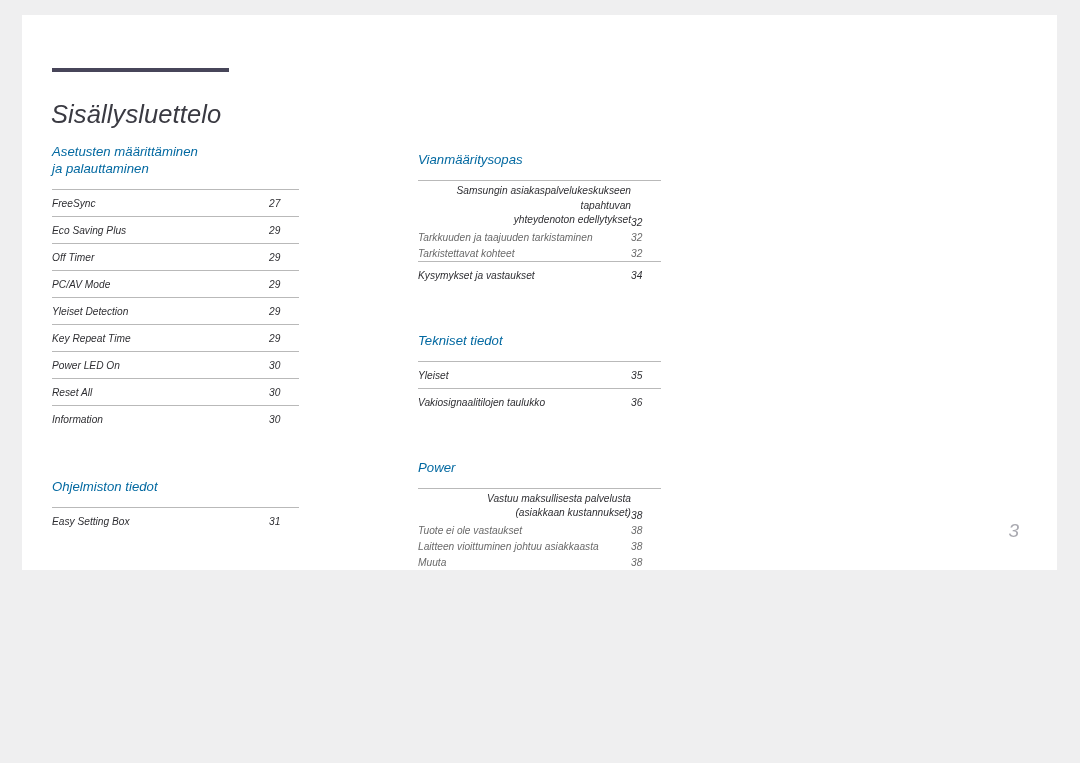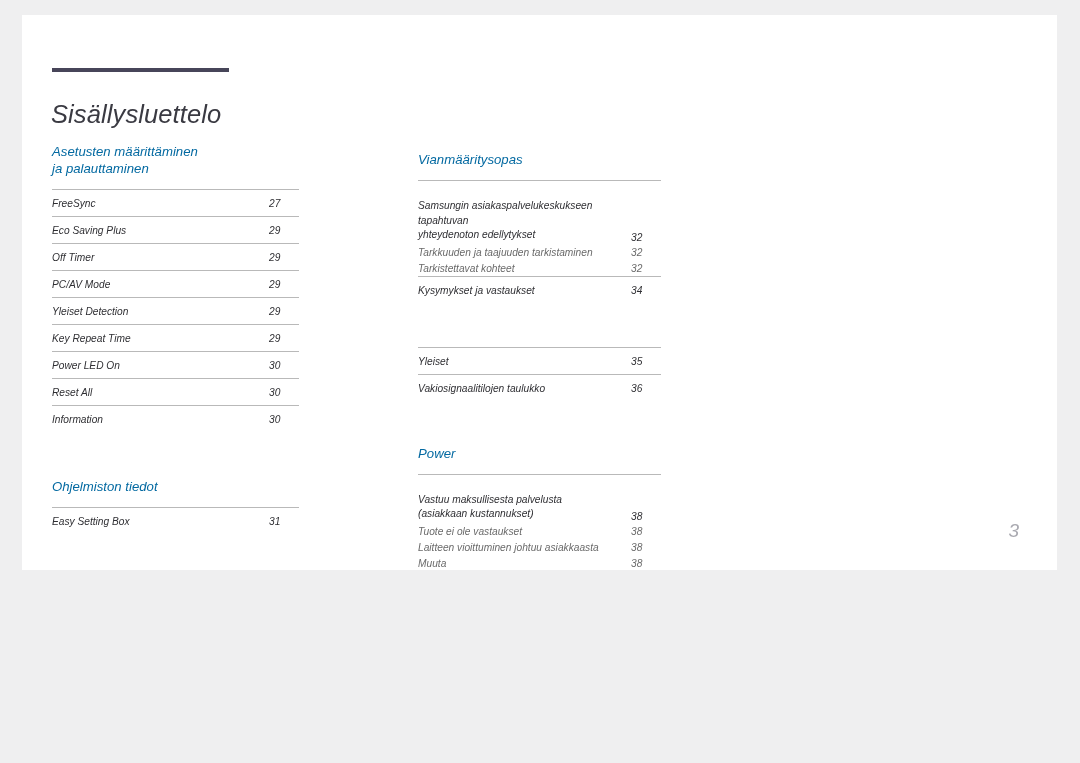--- a/index.html
+++ b/index.html
@@ -100,24 +100,25 @@
   .toc-row.sub-first .toc-label,
   .toc-row.sub-first .toc-page {
     height: 15px;
     line-height: 15px;
     color: #6a6a6a;
     padding-top: 1px;
   }
   .toc-row.multiline .toc-label {
     height: auto;
     line-height: 14.5px;
-    padding-top: 18px;
+    padding-top: 3px;
     padding-bottom: 1px;
     white-space: pre-line;
     color: #2f2f33;
+    text-align: right;
   }
   .toc-row.multiline .toc-page {
     height: auto;
     vertical-align: bottom;
     padding-bottom: 1px;
     color: #2f2f33;
   }
 
   .toc-page {
     text-align: left;
@@ -225,20 +226,21 @@
               </tr>
               <tr class="toc-row spaced">
                 <td class="toc-label">Kysymykset ja vastaukset</td>
                 <td class="toc-page">34</td>
               </tr>
             </tbody>
           </table>
         </div>
         <div class="section-gap-md"></div>
         <div class="section">
+          <div class="section-heading">Tekniset tiedot</div>
           <table class="toc-table">
             <tbody>
               <tr class="toc-row spaced">
                 <td class="toc-label">Yleiset</td>
                 <td class="toc-page">35</td>
               </tr>
               <tr class="toc-row spaced">
                 <td class="toc-label">Vakiosignaalitilojen taulukko</td>
                 <td class="toc-page">36</td>
               </tr>

